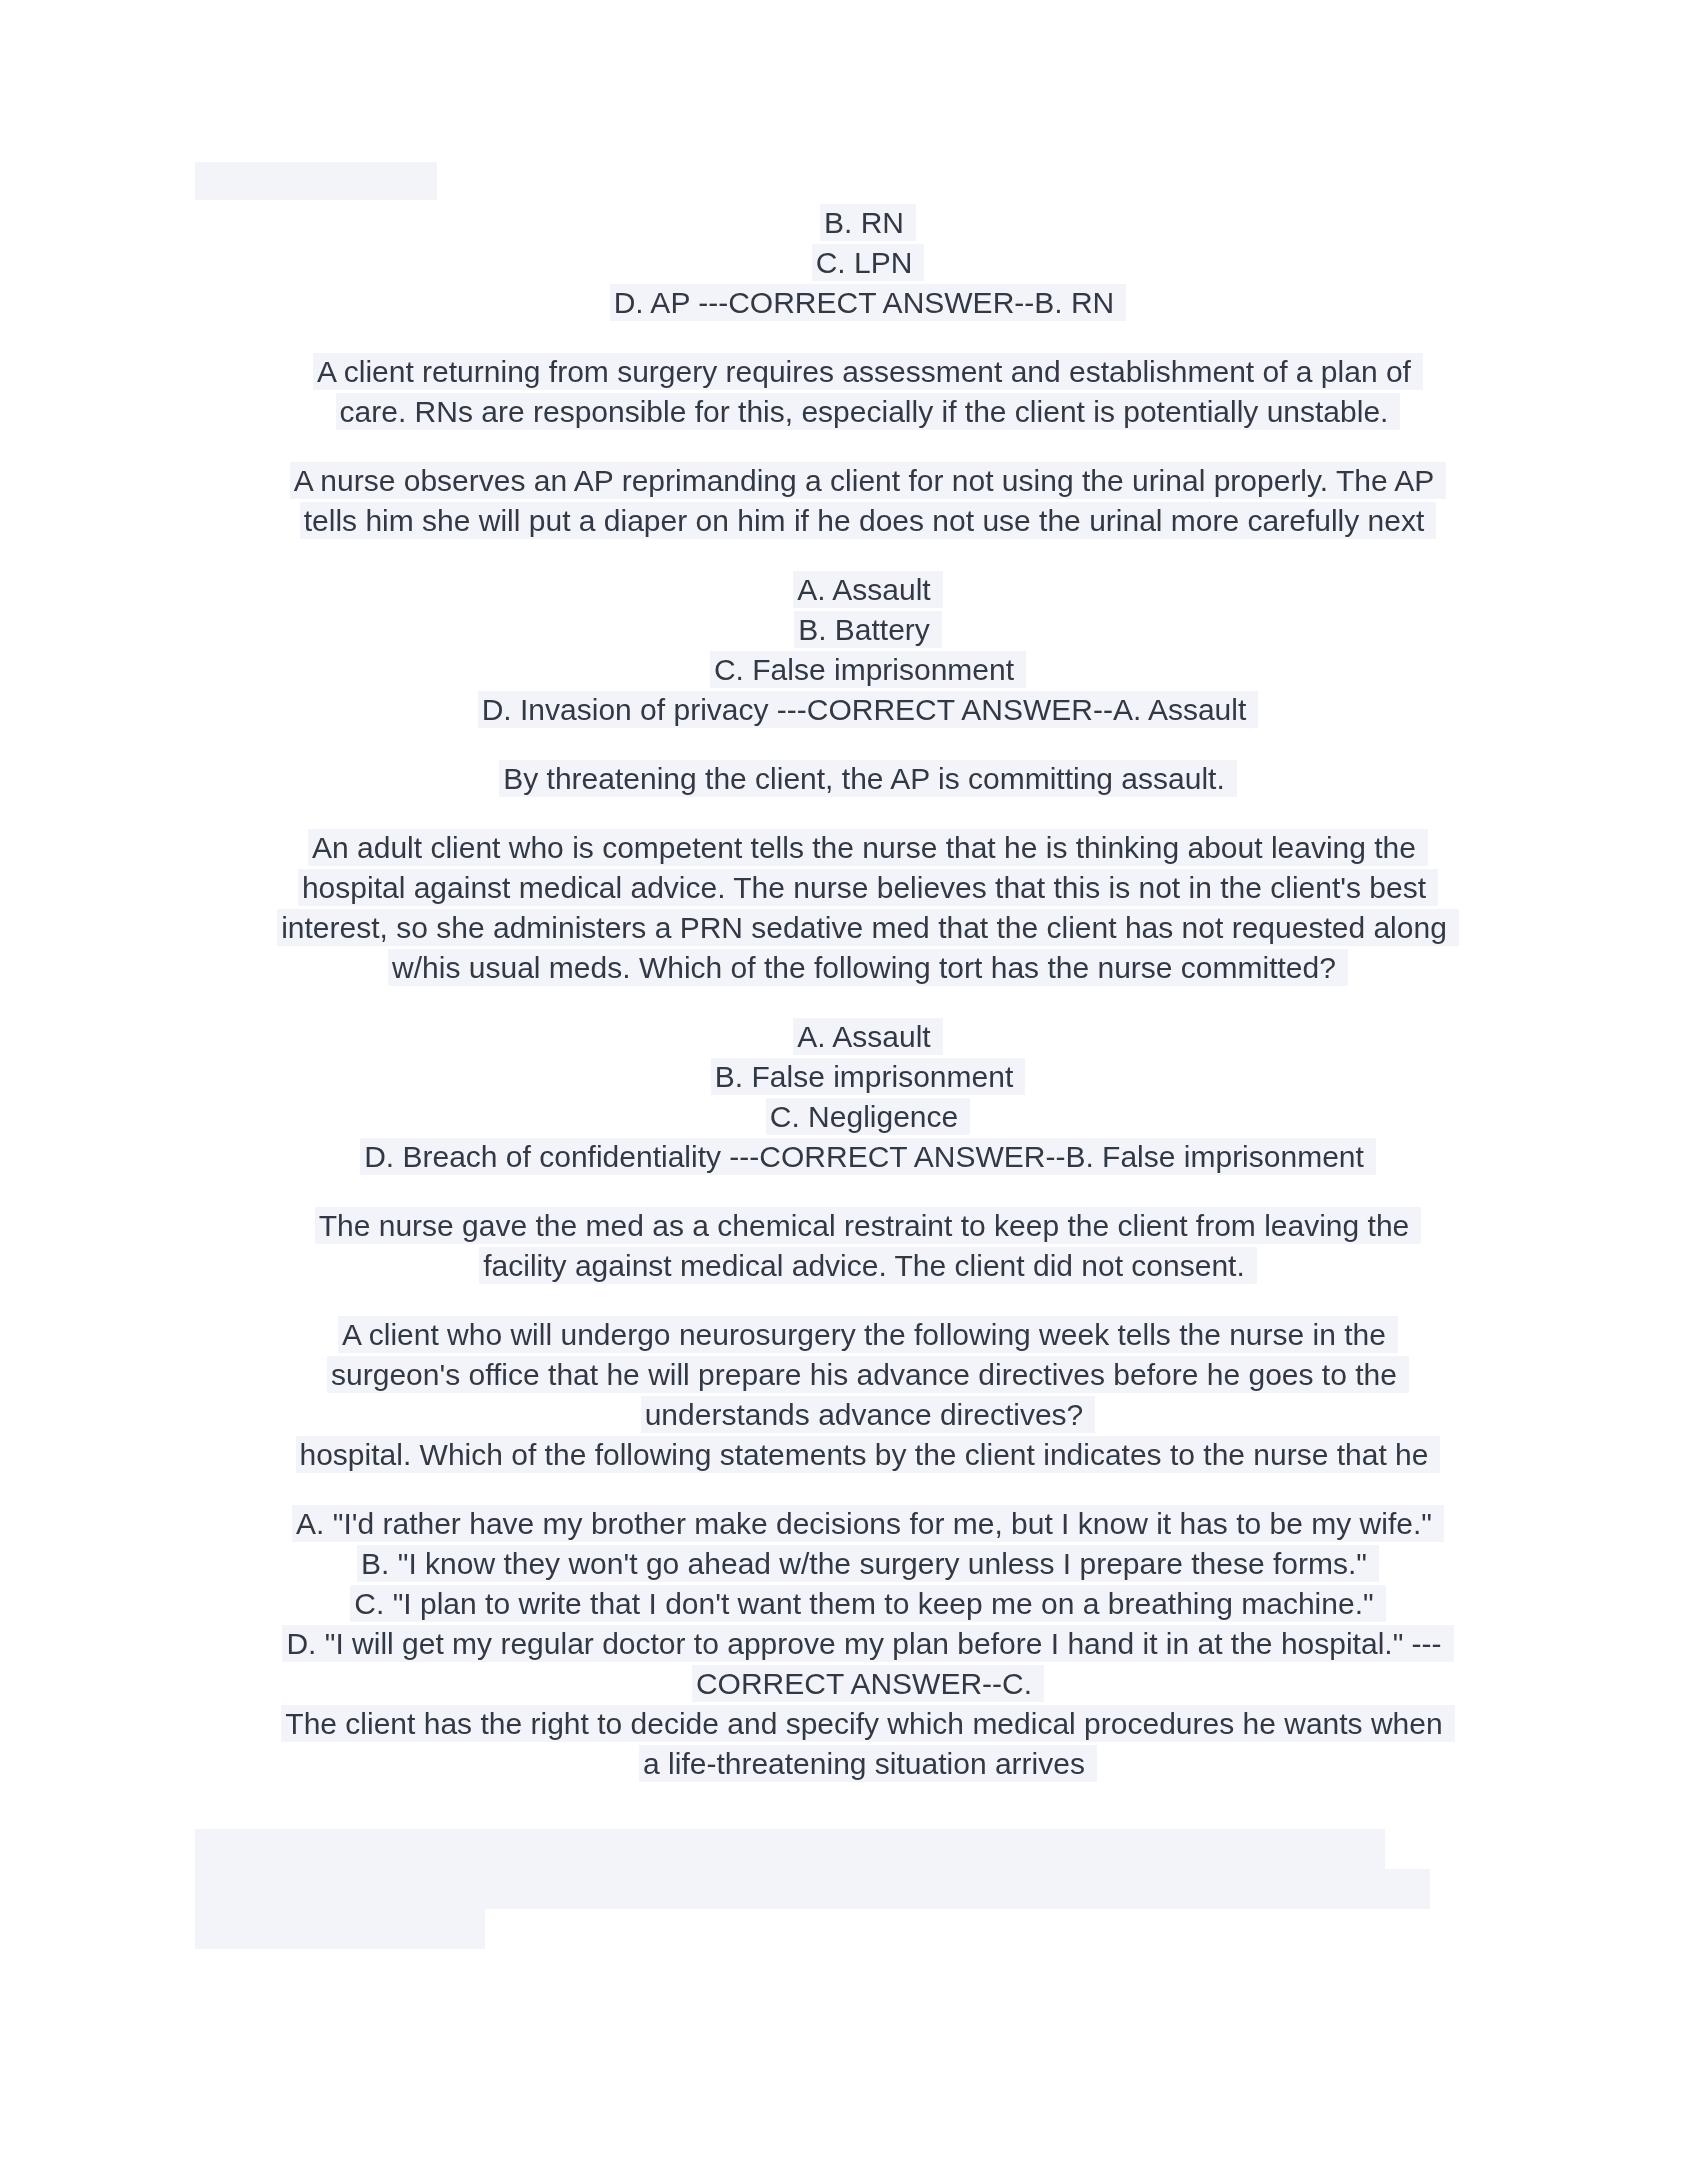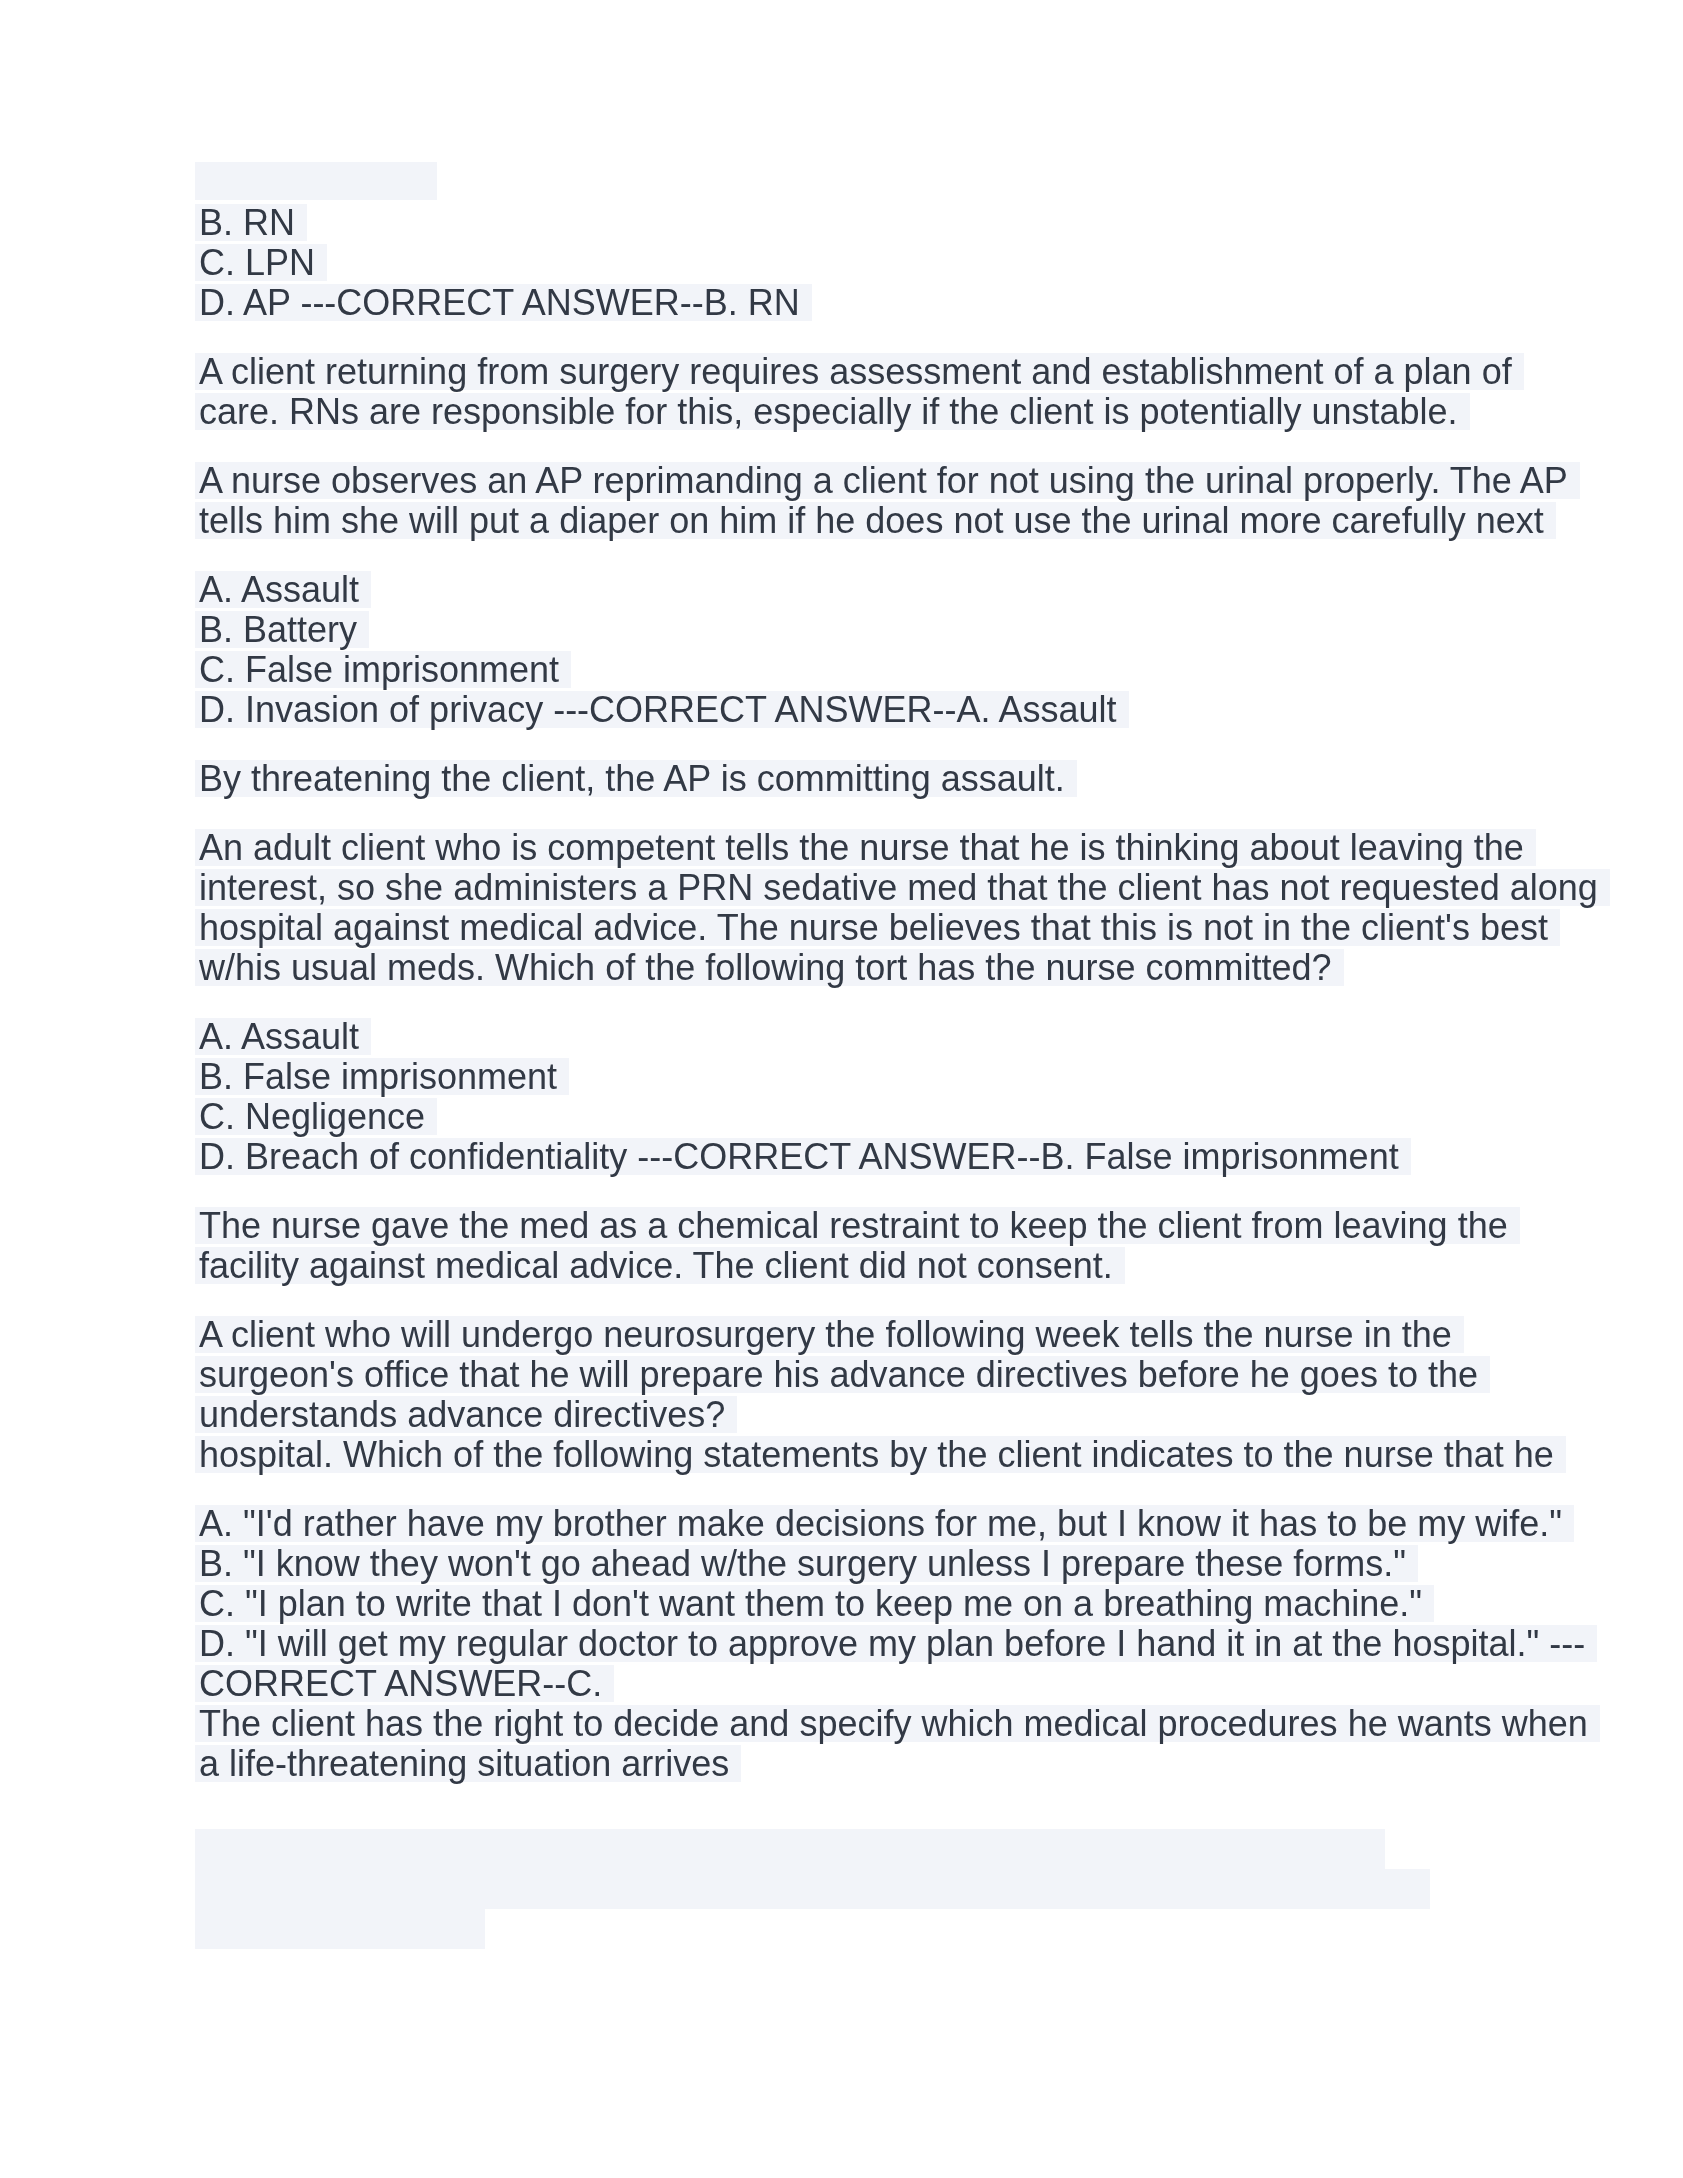--- a/index.html
+++ b/index.html
@@ -19,22 +19,23 @@
     left: 0; top: 0;
     width: 1683px;
     height: 2178px;
     background: #ffffff;
   }
   .content {
     position: absolute;
     left: 195px;
     top: 162px;
     width: 1346px;
-    font-size: 36px;
+    font-size: 30px;
     color: var(--text-color, #323945);
+    text-align: center;
   }
   .block + .block { margin-top: 29px; }
   
   .block.redacted + .block.text { margin-top: 4px; }
   
   .block.text + .block.redacted { margin-top: 44px; }
 
   .line {
     height: 40px;
     white-space: pre;
@@ -77,22 +78,22 @@
         <div class="line"><span class="hl">A. Assault</span></div>
         <div class="line"><span class="hl">B. Battery</span></div>
         <div class="line"><span class="hl">C. False imprisonment</span></div>
         <div class="line"><span class="hl">D. Invasion of privacy ---CORRECT ANSWER--A. Assault</span></div>
       </div>
       <div class="block text">
         <div class="line"><span class="hl">By threatening the client, the AP is committing assault.</span></div>
       </div>
       <div class="block text">
         <div class="line"><span class="hl">An adult client who is competent tells the nurse that he is thinking about leaving the</span></div>
+        <div class="line"><span class="hl">hospital against medical advice. The nurse believes that this is not in the client's best</span></div>
         <div class="line"><span class="hl">interest, so she administers a PRN sedative med that the client has not requested along</span></div>
-        <div class="line"><span class="hl">hospital against medical advice. The nurse believes that this is not in the client's best</span></div>
         <div class="line"><span class="hl">w/his usual meds. Which of the following tort has the nurse committed?</span></div>
       </div>
       <div class="block text">
         <div class="line"><span class="hl">A. Assault</span></div>
         <div class="line"><span class="hl">B. False imprisonment</span></div>
         <div class="line"><span class="hl">C. Negligence</span></div>
         <div class="line"><span class="hl">D. Breach of confidentiality ---CORRECT ANSWER--B. False imprisonment</span></div>
       </div>
       <div class="block text">
         <div class="line"><span class="hl">The nurse gave the med as a chemical restraint to keep the client from leaving the</span></div>

